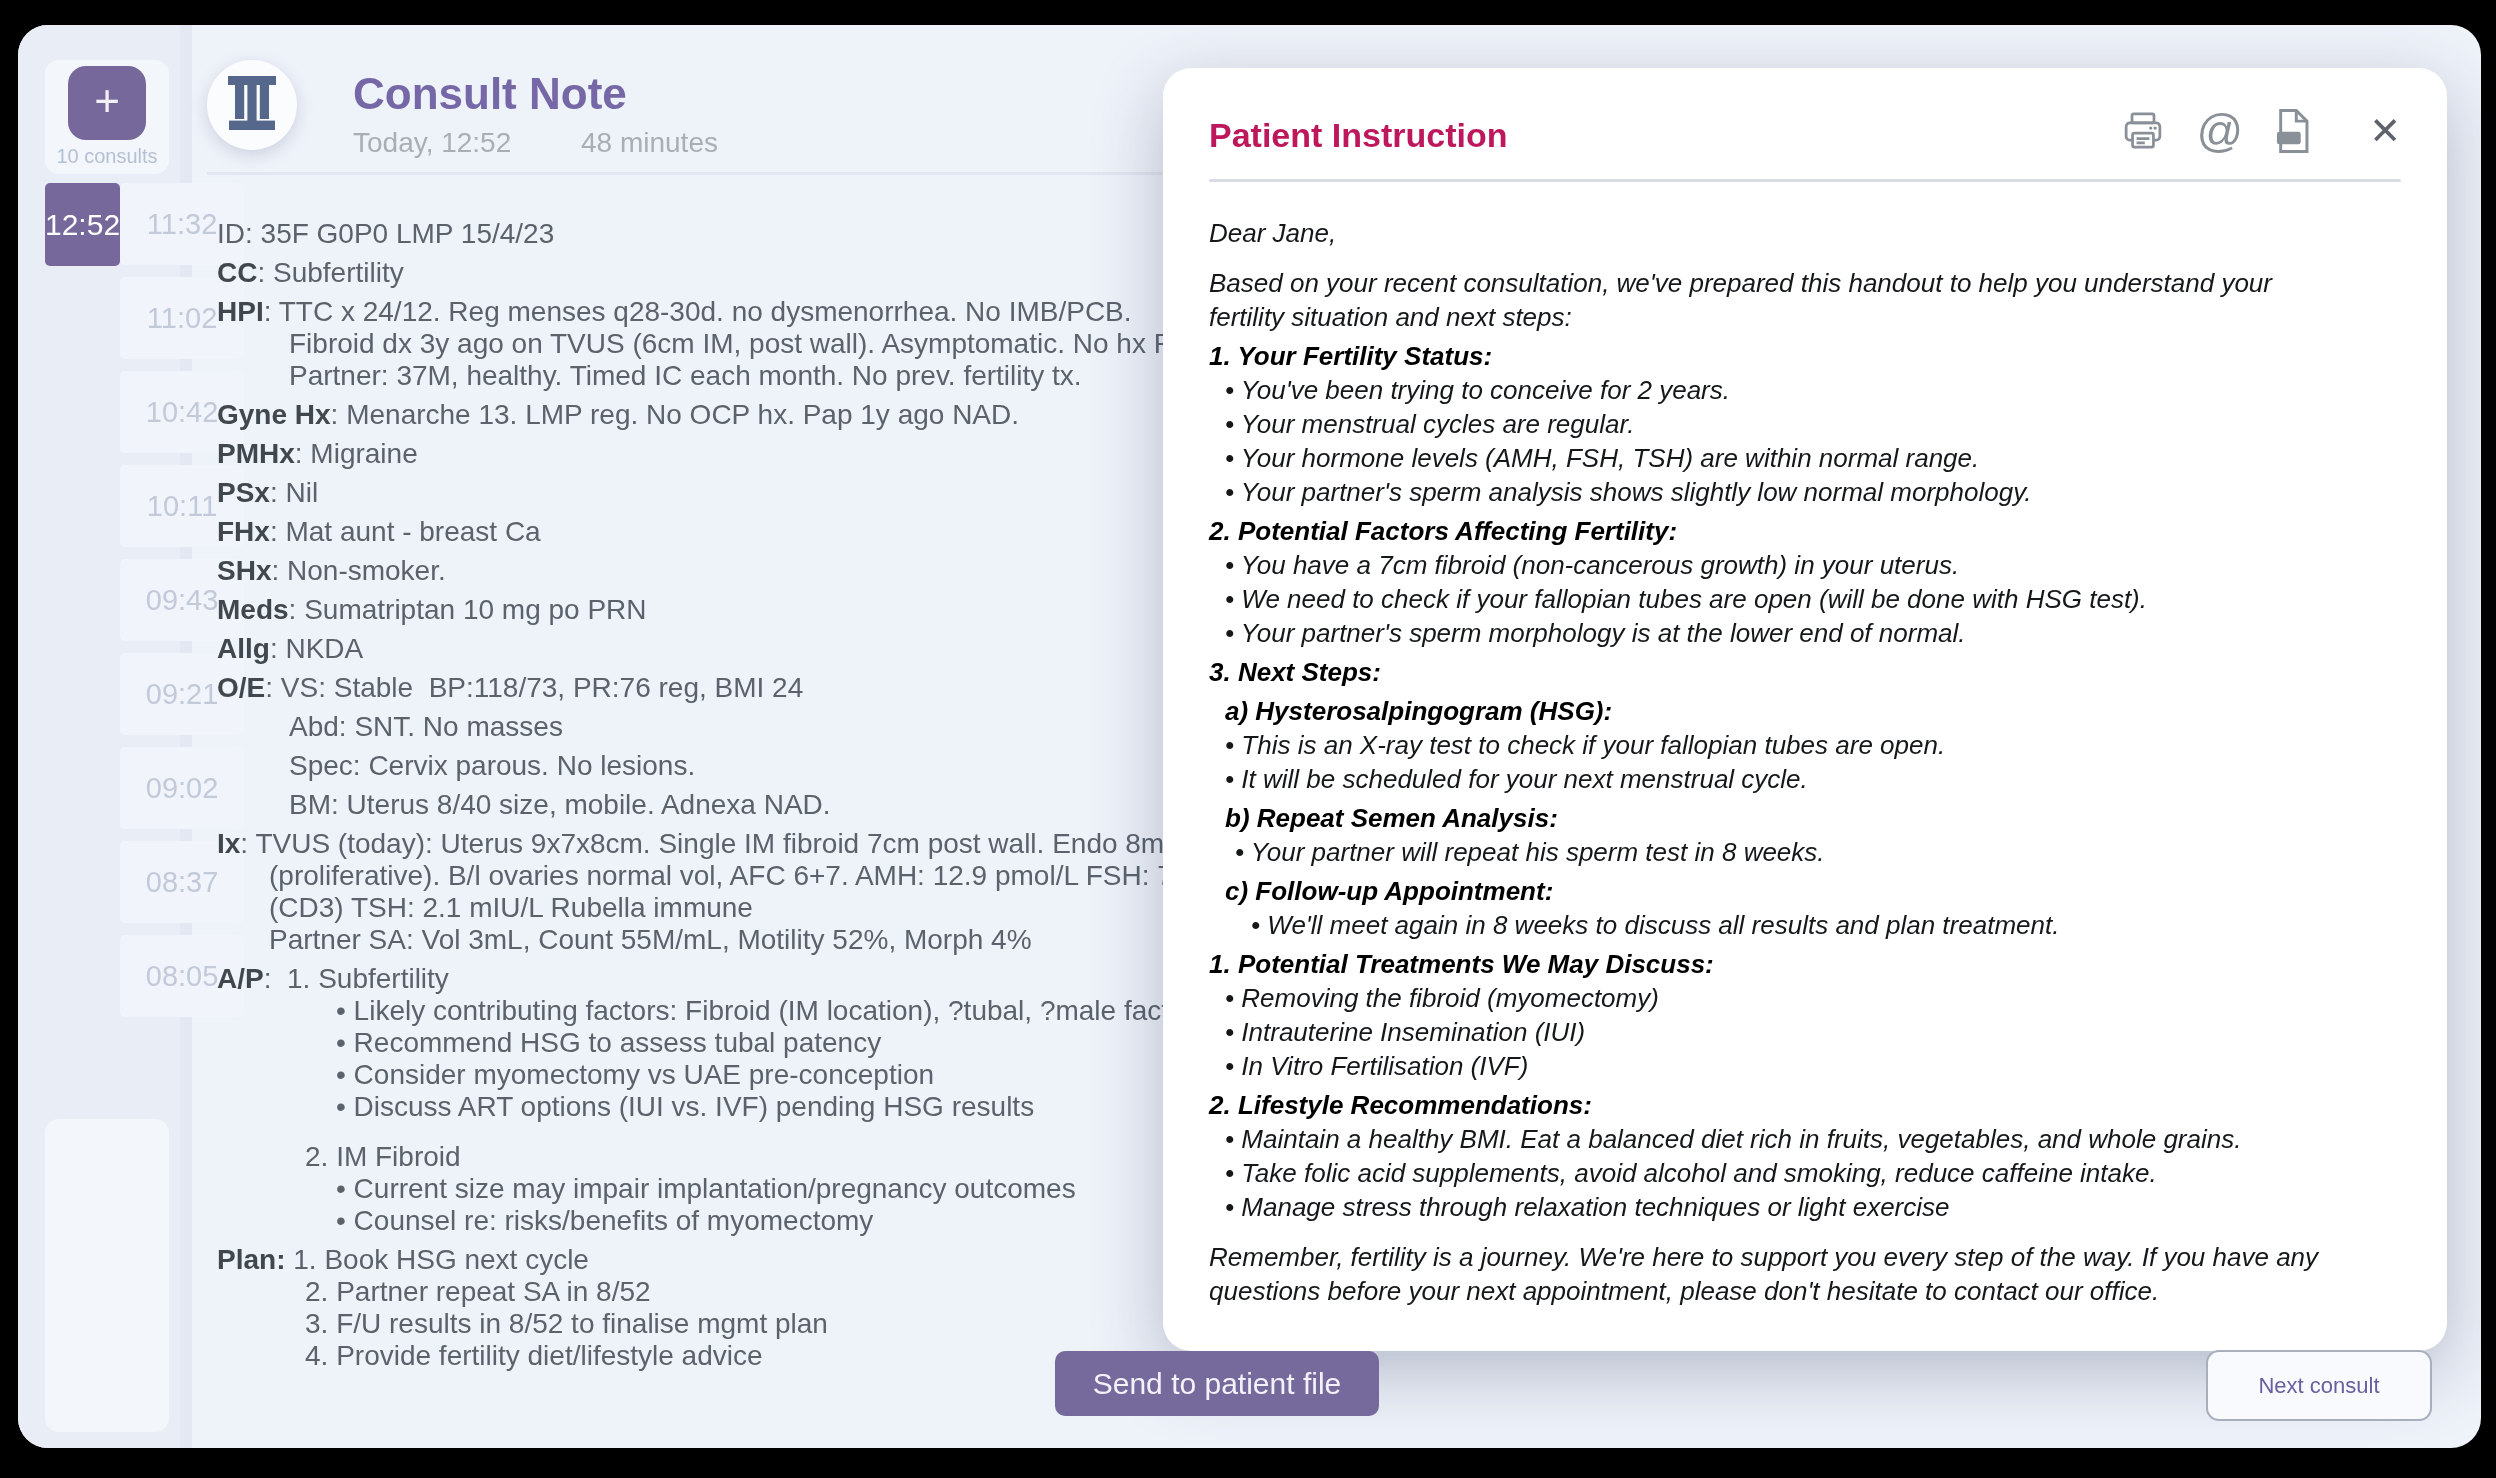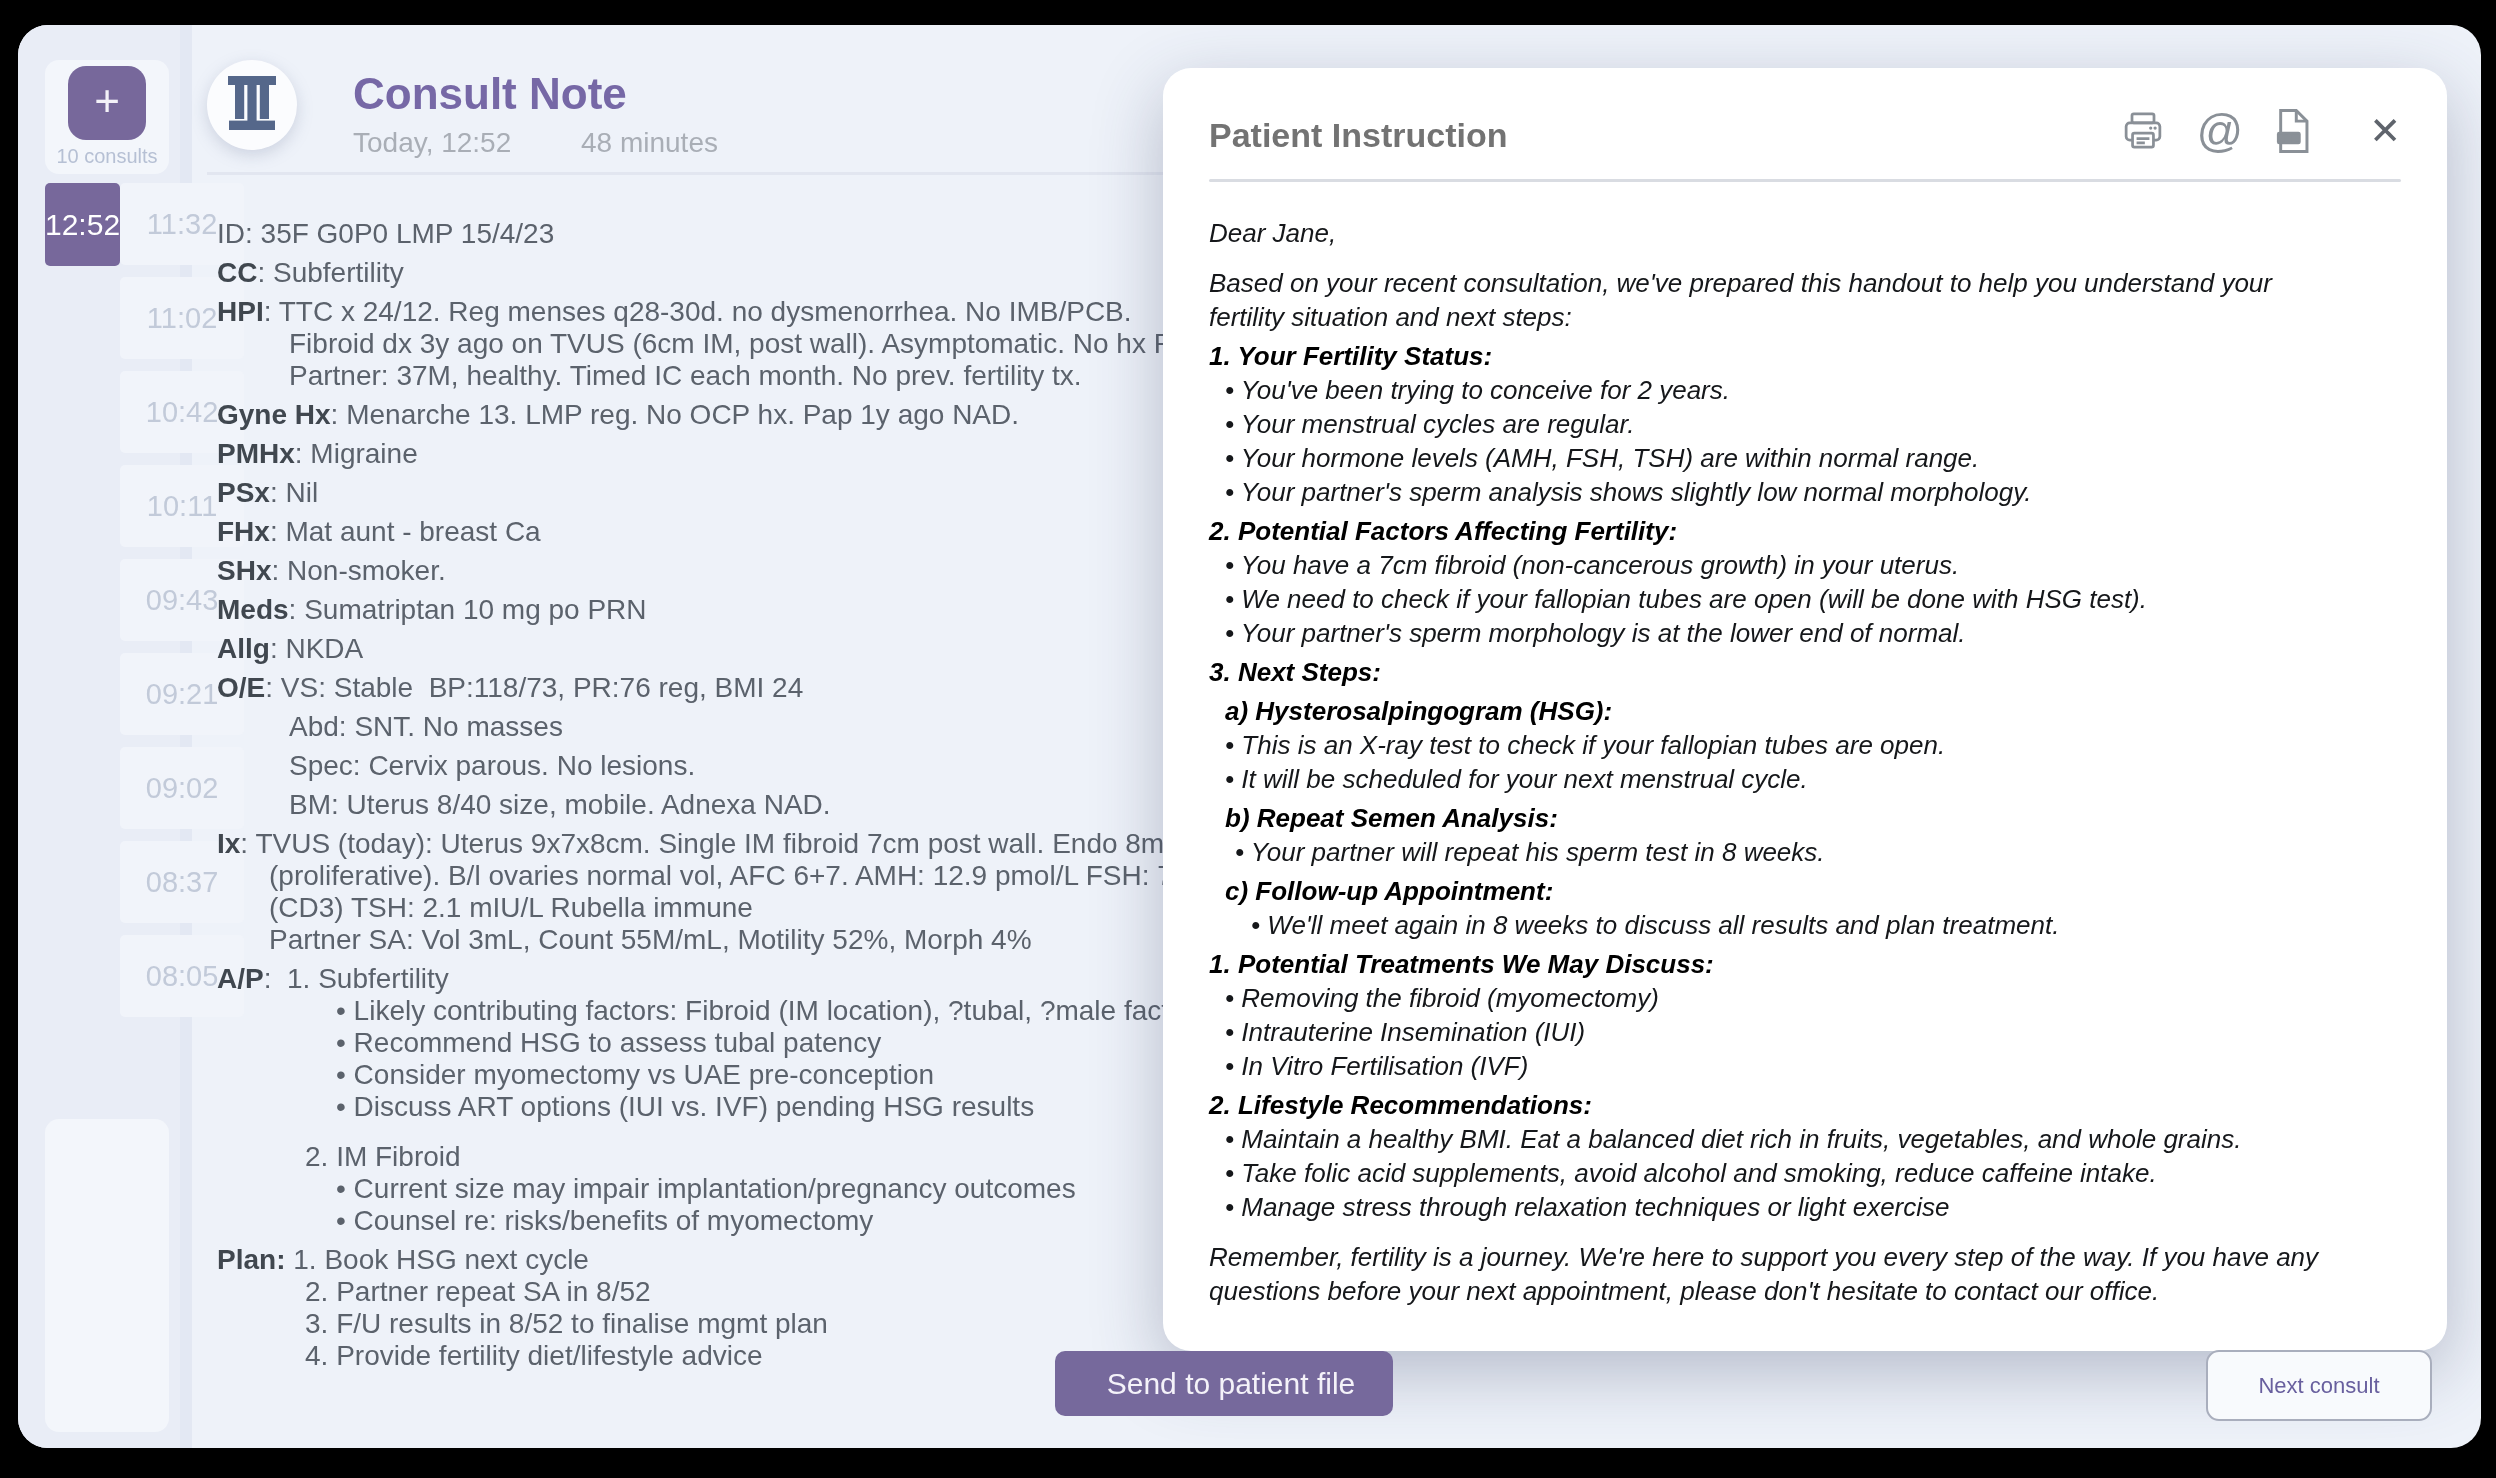--- a/index.html
+++ b/index.html
@@ -34,36 +34,36 @@
   .nline{white-space:pre;line-height:35px;margin-top:4px;}
   .nline b{color:#40474f;}
   .nline.i1{padding-left:52px;} .nline.i2{padding-left:72px;}
   .nline.i3{padding-left:88px;} .nline.i4{padding-left:119px;}
   .nline.g-t{margin-top:-3px;} .nline.g-m{margin-top:15px;}
 
   
   .modal{position:absolute;left:1145px;top:43px;width:1284px;height:1283px;background:#fff;border-radius:28px;
     box-shadow:0 22px 70px rgba(50,60,95,.30);z-index:10;padding:40px 46px;box-sizing:border-box;}
   .modal-head{display:flex;align-items:flex-start;}
-  .modal-title{font-size:34px;font-weight:bold;color:#737373;flex:1;padding-top:8px;}
+  .modal-title{font-size:34px;font-weight:bold;color:#be185d;flex:1;padding-top:8px;}
   .modal-icons{display:flex;align-items:center;gap:30px;color:#8a9097;}
   .micon{cursor:pointer;display:flex;align-items:center;justify-content:center;}
   .at-glyph{font-size:46px;line-height:40px;}
   .close-glyph{font-size:38px;color:#5f646c;margin-left:26px;font-weight:400;}
   .modal-divider{margin-top:24px;height:3px;background:#d9dce2;border-radius:2px;}
   .modal-body{margin-top:34px;font-size:26px;line-height:34px;color:#15171a;font-style:italic;}
   .mline{white-space:normal;}
   .mline.bold{font-weight:bold;color:#000;margin-top:5px;}
   .mline.i1{padding-left:16px;} .mline.i2{padding-left:26px;} .mline.i3{padding-left:42px;}
   .mline.g-p{margin-top:16px;max-width:1114px;}
 
   
   .send-btn{position:absolute;left:1037px;top:1326px;width:324px;height:65px;background:#76699c;
     border-radius:10px;color:#f4f2f9;font-size:30px;display:flex;align-items:center;justify-content:center;
-    cursor:pointer;z-index:20;padding-left:14px;}
+    cursor:pointer;z-index:20;}
   .next-btn{position:absolute;left:2188px;top:1325px;width:226px;height:71px;background:#f8fafd;
     border:2px solid #a9aebd;border-radius:13px;color:#685f9e;font-size:22px;display:flex;align-items:center;
     justify-content:center;cursor:pointer;z-index:20;box-sizing:border-box;}
 </style>
 </head>
 <body>
 
 <div class="window">
   <div class="leftcol"></div>
   <div class="vdivider"></div>

